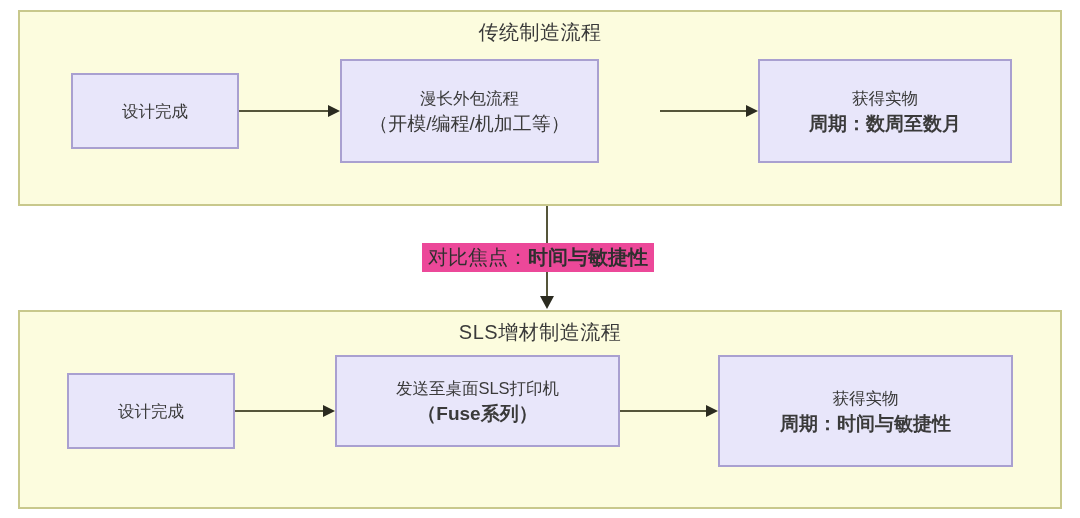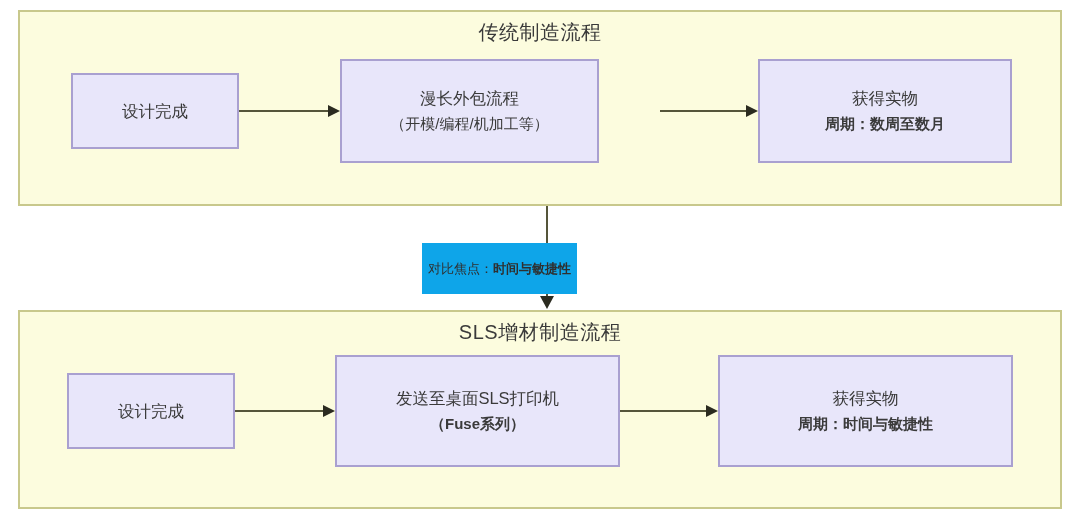--- a/index.html
+++ b/index.html
@@ -66,36 +66,36 @@
     justify-content: center;
     color: #3a3a3a;
     text-align: center;
   }
   .node .line1 {
     font-size: 16.5px;
     line-height: 26px;
     white-space: nowrap;
   }
   .node .line2 {
-    font-size: 15px;
+    font-size: 19px;
     line-height: 26px;
     white-space: nowrap;
   }
   .node .line2.bold {
     font-weight: bold;
   }
 
   
   #node-design-top   { left: 71px;  top: 73px;  width: 168px; height: 76px; }
   #node-outsourcing  { left: 340px; top: 59px;  width: 259px; height: 104px; }
   #node-result-top   { left: 758px; top: 59px;  width: 254px; height: 104px; }
 
   
   #node-design-bottom { left: 67px;  top: 373px; width: 168px; height: 76px; }
-  #node-sls-printer   { left: 335px; top: 355px; width: 285px; height: 112px; }
+  #node-sls-printer   { left: 335px; top: 355px; width: 285px; height: 92px; }
   #node-result-bottom { left: 718px; top: 355px; width: 295px; height: 112px; }
 
   
   .arrow-h {
     position: absolute;
     height: 12px;
     pointer-events: none;
   }
   .arrow-h .shaft {
     position: absolute;
@@ -154,28 +154,28 @@
     border-right: 7px solid transparent;
     border-top: 13px solid #2b2b20;
   }
 
   
   #connector-label {
     position: absolute;
     left: 422px;
     top: 243px;
     height: 27px;
-    padding: 12px 6px;
-    background: #0ea5e9;
+    padding: 1px 6px;
+    background: #ec4899;
     display: flex;
     align-items: center;
     justify-content: center;
     white-space: nowrap;
     color: #2f2f2f;
-    font-size: 13px;
+    font-size: 20px;
     line-height: 27px;
   }
   #connector-label .plain  { font-weight: normal; }
   #connector-label .strong { font-weight: bold; }
 </style>
 </head>
 <body>
 
 <div class="canvas">
 

